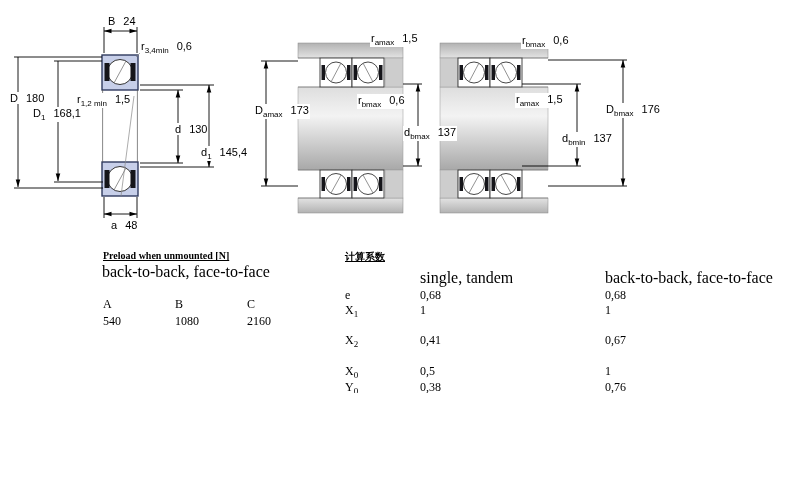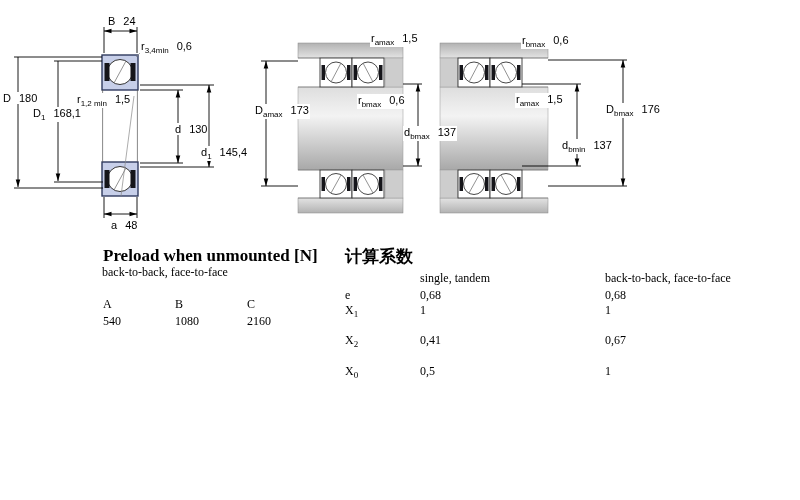--- a/index.html
+++ b/index.html
@@ -4,23 +4,23 @@
 <style>
   html,body{margin:0;padding:0;background:#fff;}
   #stage{position:relative;width:800px;height:393px;background:#fff;overflow:hidden;
          font-family:"Liberation Sans",sans-serif;color:#000;}
   #drawing{position:absolute;left:0;top:0;}
   .dim{position:absolute;font-size:11px;line-height:12px;white-space:nowrap;
        background:#fff;padding:0 1px;}
   .dim sub{font-size:8px;line-height:8px;}
   .dim .val{margin-left:8px;}
   .tbl-title{position:absolute;font-family:"Liberation Serif",serif;
-             font-weight:bold;font-size:17px;line-height:13px;white-space:nowrap;}
+             font-weight:bold;font-size:10px;line-height:13px;white-space:nowrap;text-decoration:underline;}
   .tbl-sub{position:absolute;font-family:"Liberation Serif",serif;
-           font-size:12px;line-height:12px;white-space:nowrap;}
+           font-size:16px;line-height:12px;white-space:nowrap;}
   .prow{position:absolute;height:14px;}
   .pcell{position:absolute;top:0;font-family:"Liberation Serif",serif;
          font-size:12px;line-height:12px;white-space:nowrap;}
   .frow{position:absolute;left:345px;width:430px;height:15px;
         font-family:"Liberation Serif",serif;font-size:12px;line-height:12px;}
   .frow sub{font-size:9px;line-height:9px;}
   .fs1{position:absolute;left:75px;top:0;white-space:nowrap;}
   .fs2{position:absolute;left:260px;top:0;white-space:nowrap;}
   .fsym{position:absolute;left:0;top:0;white-space:nowrap;}
 </style>
@@ -231,36 +231,36 @@
     <g fill="#000" stroke="none">
       <use href="#arrU" x="623" y="60"></use>
         <use href="#arrD" x="623" y="186"></use>
       <use href="#arrU" x="577" y="84"></use>
         <use href="#arrD" x="577" y="166"></use>
     </g>
   </svg>
 
   <span class="dim" style="left:107px;top:15px"><span>B</span><span class="val">24</span></span>
   <span class="dim" style="left:140px;top:40px"><span>r</span><sub>3,4min</sub><span class="val">0,6</span></span>
-  <span class="dim" style="left:2px;top:92px"><span>D</span><span class="val">180</span></span>
+  <span class="dim" style="left:9px;top:92px"><span>D</span><span class="val">180</span></span>
   <span class="dim" style="left:32px;top:107px"><span>D</span><sub>1</sub><span class="val">168,1</span></span>
   <span class="dim" style="left:76px;top:93px"><span>r</span><sub>1,2 min</sub><span class="val">1,5</span></span>
   <span class="dim" style="left:174px;top:123px"><span>d</span><span class="val">130</span></span>
   <span class="dim" style="left:200px;top:146px"><span>d</span><sub>1</sub><span class="val">145,4</span></span>
   <span class="dim" style="left:110px;top:219px"><span>a</span><span class="val">48</span></span>
 
   <span class="dim" style="left:370px;top:32px"><span>r</span><sub>amax</sub><span class="val">1,5</span></span>
   <span class="dim" style="left:357px;top:94px"><span>r</span><sub>bmax</sub><span class="val">0,6</span></span>
   <span class="dim" style="left:254px;top:104px"><span>D</span><sub>amax</sub><span class="val">173</span></span>
   <span class="dim" style="left:403px;top:126px"><span>d</span><sub>bmax</sub><span class="val">137</span></span>
 
   <span class="dim" style="left:521px;top:34px"><span>r</span><sub>bmax</sub><span class="val">0,6</span></span>
   <span class="dim" style="left:515px;top:93px"><span>r</span><sub>amax</sub><span class="val">1,5</span></span>
   <span class="dim" style="left:605px;top:103px"><span>D</span><sub>bmax</sub><span class="val">176</span></span>
-  <span class="dim" style="left:561px;top:139px"><span>d</span><sub>bmin</sub><span class="val">137</span></span>
+  <span class="dim" style="left:561px;top:132px"><span>d</span><sub>bmin</sub><span class="val">137</span></span>
 
   <div class="tbl-title" style="left:103px;top:249px">Preload when unmounted [N]</div>
   <div class="tbl-sub" style="left:102px;top:266px">back-to-back, face-to-face</div>
   <div class="prow" style="left:103px;top:298px">
     <span class="pcell" style="left:0">A</span>
     <span class="pcell" style="left:72px">B</span>
     <span class="pcell" style="left:144px">C</span>
   </div>
   <div class="prow" style="left:103px;top:315px">
     <span class="pcell" style="left:0">540</span>
@@ -285,14 +285,19 @@
   <div class="frow" style="top:334px">
     <span class="fsym"><span>X</span><sub>2</sub></span>
     <span class="fs1">0,41</span>
     <span class="fs2">0,67</span>
   </div>
   <div class="frow" style="top:365px">
     <span class="fsym"><span>X</span><sub>0</sub></span>
     <span class="fs1">0,5</span>
     <span class="fs2">1</span>
   </div>
+  <div class="frow" style="top:381px">
+    <span class="fsym"><span>Y</span><sub>0</sub></span>
+    <span class="fs1">0,38</span>
+    <span class="fs2">0,76</span>
+  </div>
 
 </div>
 
 </body></html>

